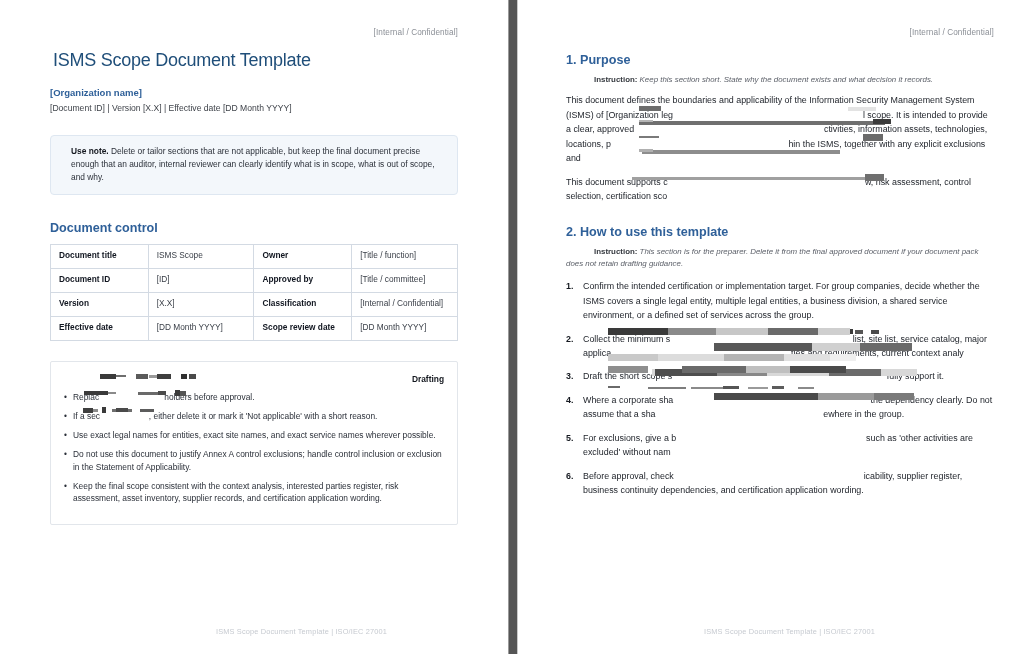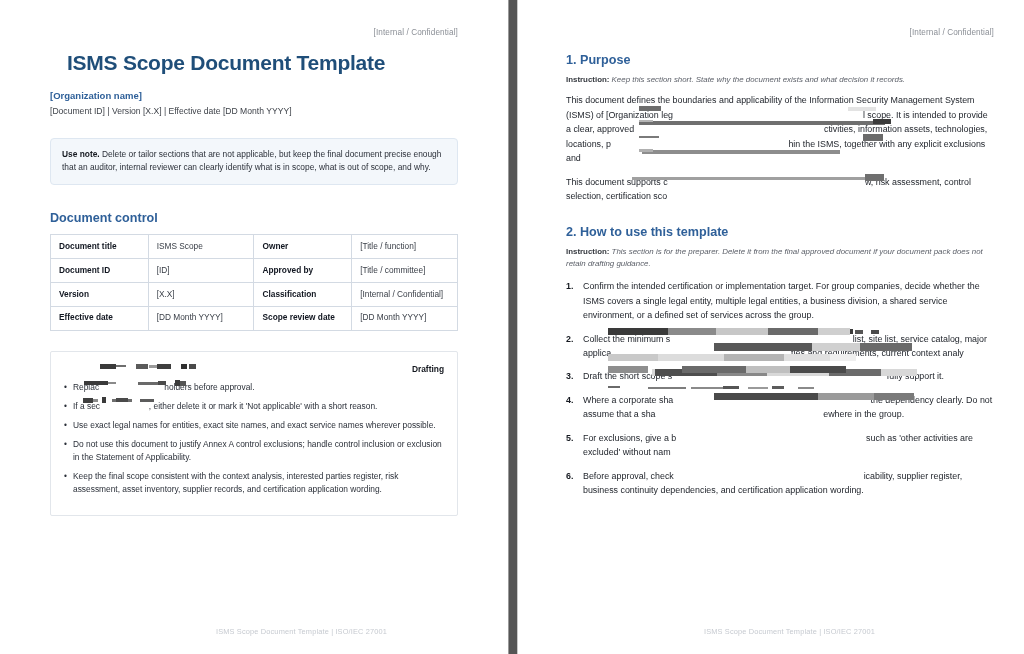--- a/index.html
+++ b/index.html
@@ -38,44 +38,44 @@
   .conf-tag {
     text-align: right;
     font-size: 8.2px;
     color: #8b8f96;
     letter-spacing: .1px;
     margin-bottom: 14px;
   }
   .content-right .conf-tag { margin-bottom: 16px; }
 
   .doc-title {
-    font-size: 21px;
-    font-weight: bold;
+    font-size: 18px;
+    font-weight: normal;
     color: #1f4e79;
     letter-spacing: -0.25px;
-    margin: 0 0 16px 17px;
+    margin: 0 0 16px 3px;
     line-height: 1.1;
   }
   .org-name {
     font-size: 9.5px;
     font-weight: bold;
     color: #2f6099;
     margin: 0 0 5px 0;
   }
   .doc-meta {
     font-size: 8.6px;
     color: #3f434a;
     margin: 0 0 22px 0;
   }
 
   .usenote {
     background: #f3f7fb;
     border: 1px solid #dee7f1;
     border-radius: 4px;
-    padding: 9px 11px 10px 11px;
+    padding: 9px 11px 10px 20px;
     font-size: 8.4px;
     line-height: 1.55;
     color: #2b3039;
   }
   .usenote b { color: #14181f; }
 
   .sec-h2 {
     font-size: 12.6px;
     font-weight: bold;
     color: #2f6099;
@@ -132,21 +132,21 @@
   }
 
   .instr {
     font-size: 7.9px;
     font-style: italic;
     color: #5c6views;
     color: #5c6069;
     line-height: 1.45;
     margin-bottom: 8px;
   }
-  .instr b { font-style: normal; font-weight: bold; color: #35393f; }
+  .instr b { font-style: normal; font-weight: bold; color: #35393f; margin-left: 28px; }
 
   .body-p {
     font-size: 8.9px;
     line-height: 1.62;
     color: #23272e;
     margin: 0 0 9px 0;
     position: relative;
   }
 
   ol.steps {

